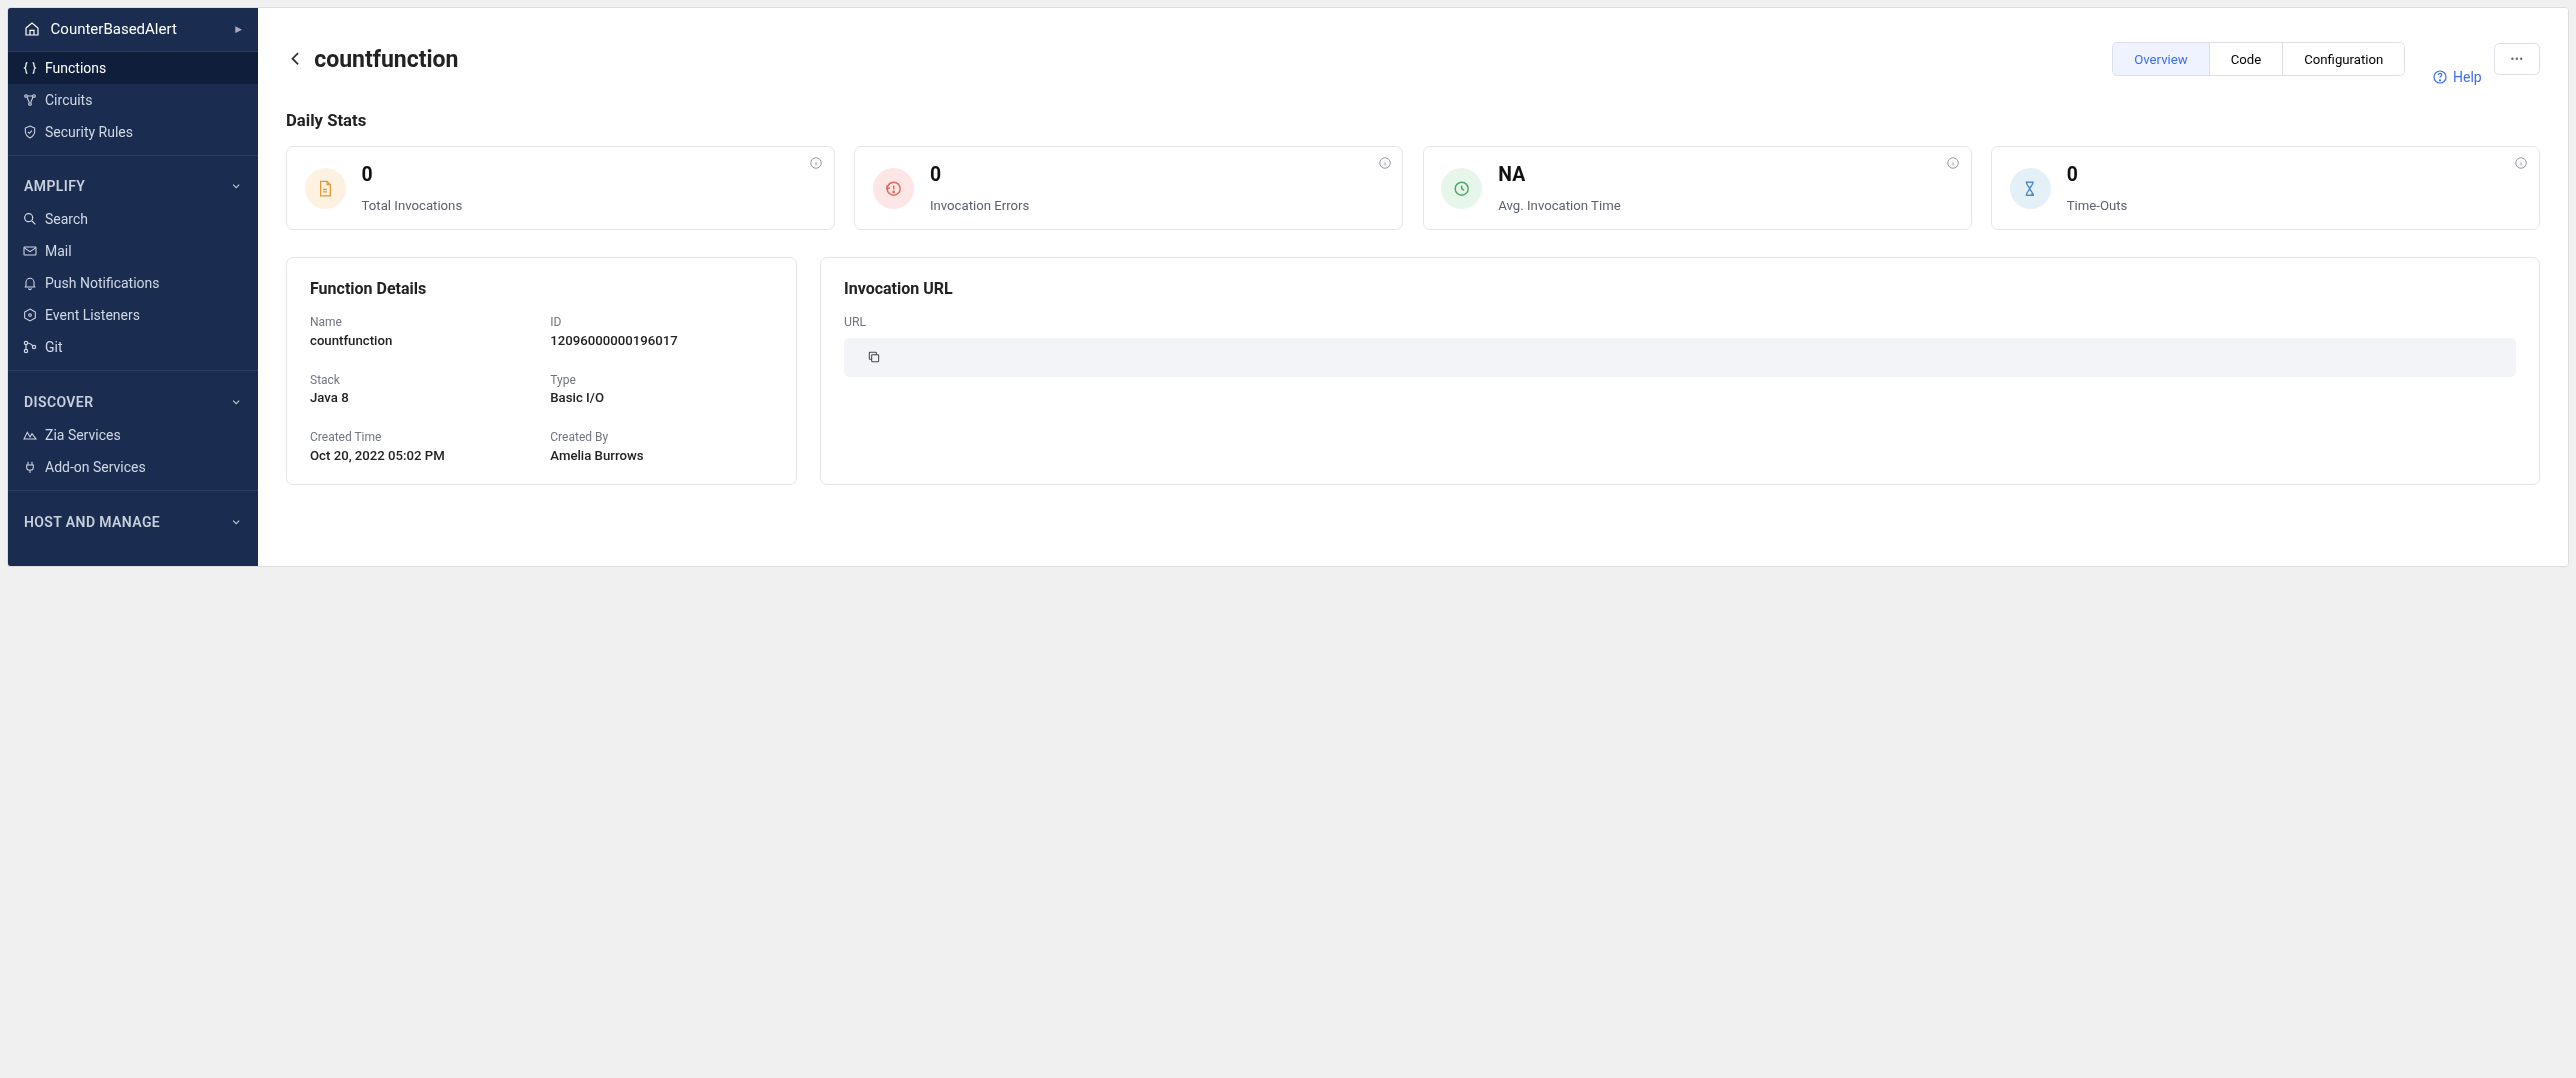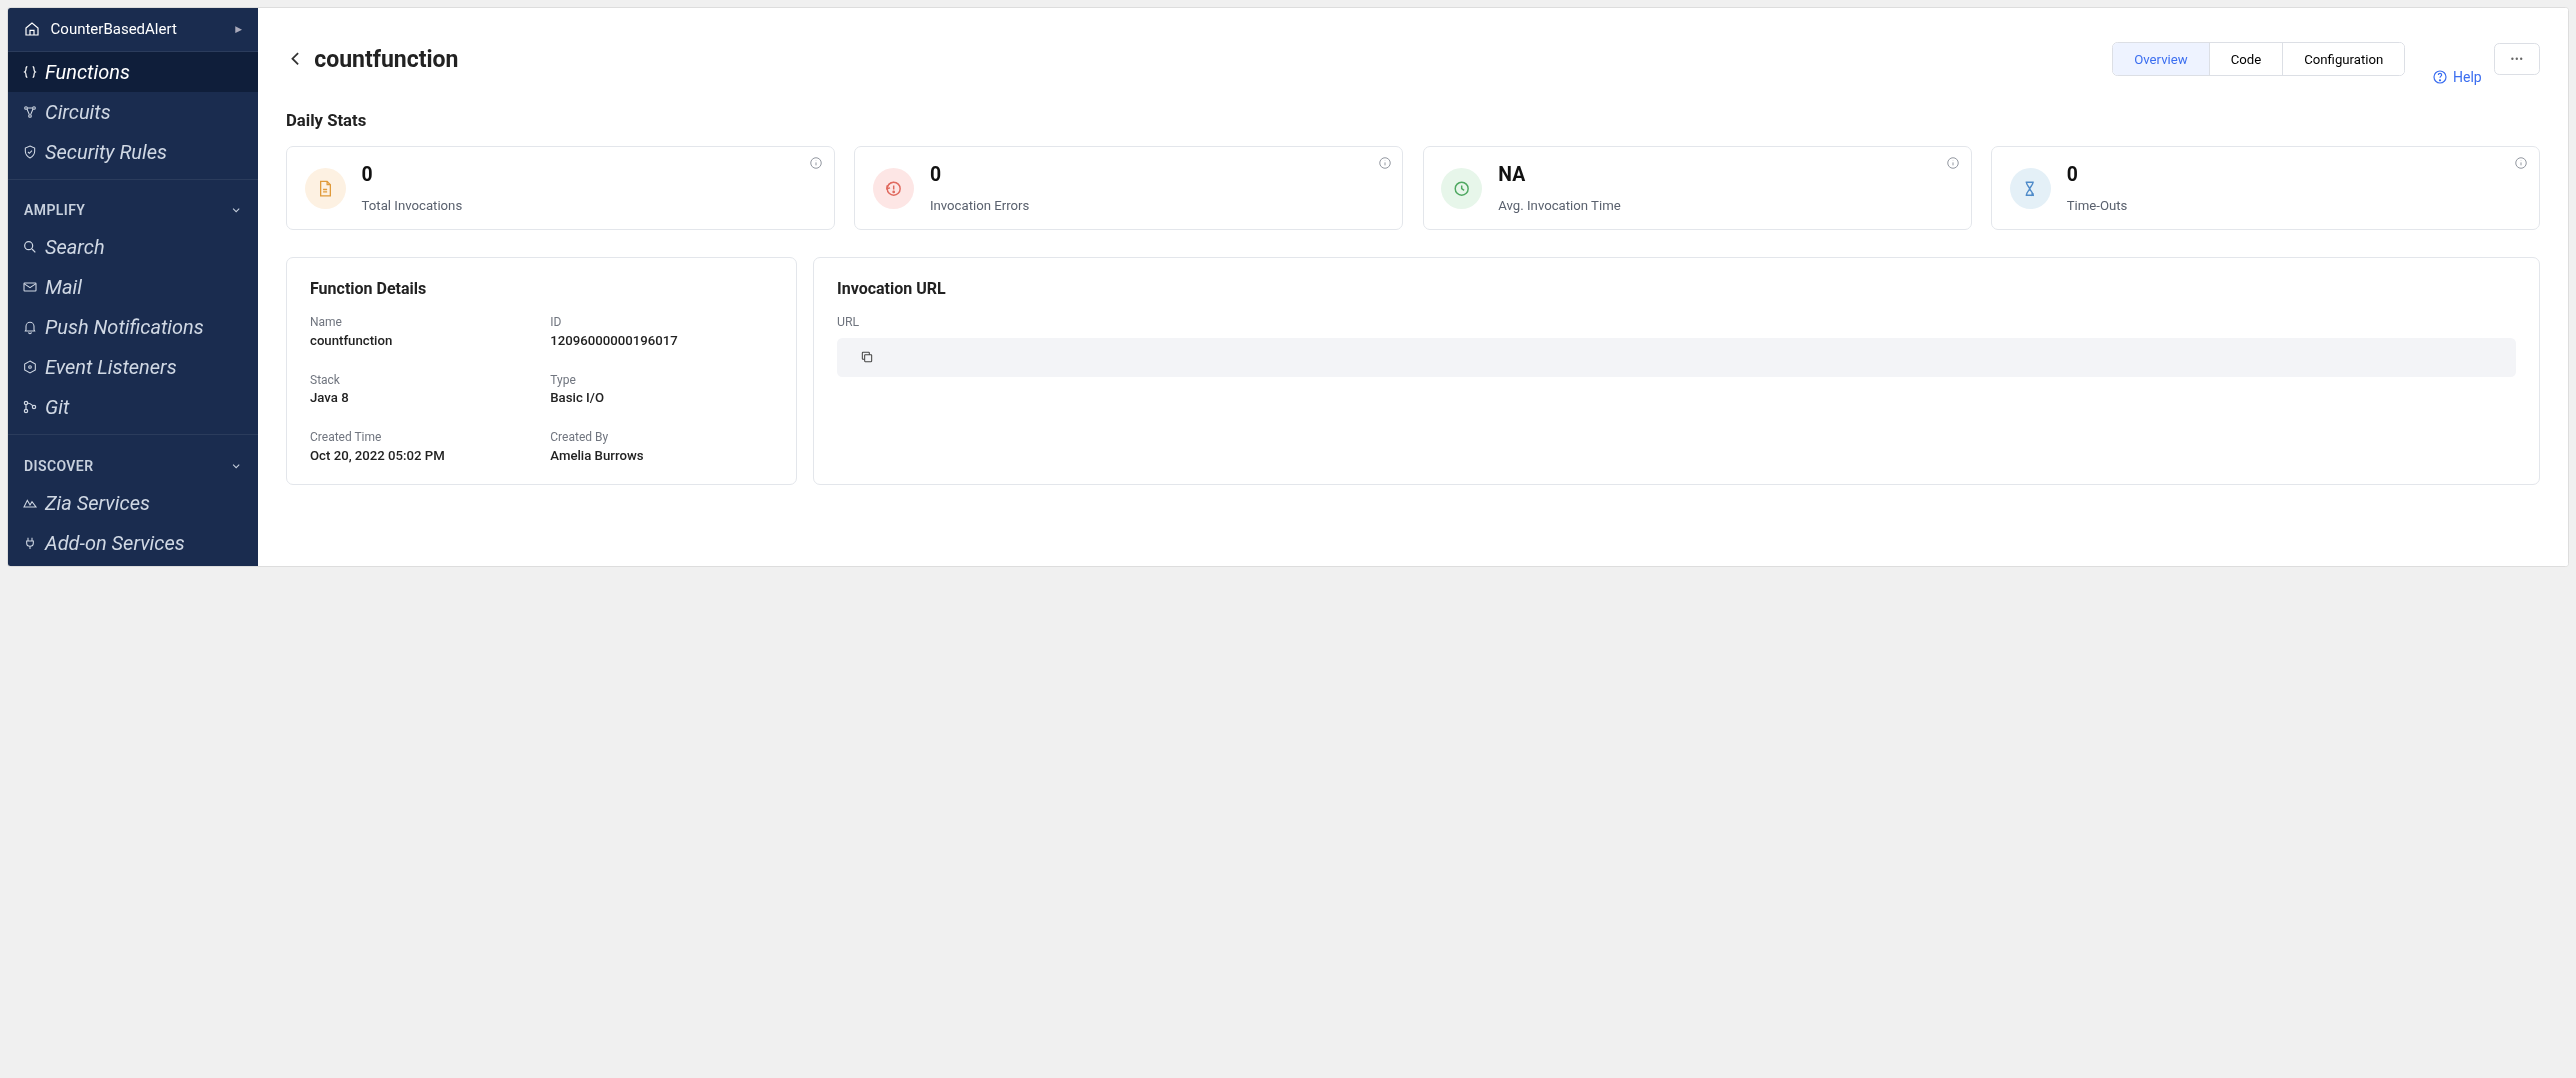--- a/index.html
+++ b/index.html
@@ -34,24 +34,23 @@
   color: #fff;
   cursor: pointer;
   border-bottom: 0.9px solid rgba(255,255,255,0.08);
 }
 .project-header .home-icon { width: 16px; height: 16px; margin-right: 10.6px; }
 .project-header .chev { margin-left: auto; font-size: 8.8px; color: #aab; }
 .nav-item {
   display: flex;
   align-items: center;
   padding: 8px 10px 8px 37px;
-  font-size: 20px;
+  font-size: 14px;
   cursor: pointer;
   position: relative;
-  font-style: italic;
 }
 .nav-item .nav-icon {
   position: absolute;
   left: 14px;
   width: 16px;
   height: 16px;
   display: flex;
   align-items: center;
   justify-content: center;
 }
@@ -131,21 +130,21 @@
 .stat-icon-wrap {
   width: 41px; height: 41px; border-radius: 50%;
   display: flex; align-items: center; justify-content: center;
 }
 .stat-icon-orange { background: #fdf1e2; }
 .stat-icon-red { background: #fde6e5; }
 .stat-icon-green { background: #e7f6ea; }
 .stat-icon-blue { background: #e4f0f7; }
 .stat-value { font-size: 19.4px; font-weight: 700; color: #111; }
 .stat-label { font-size: 13.2px; color: #5a616e; margin-top: 12px; }
-.panels-row { display: flex; gap: 16px; margin-top: 26.4px; }
+.panels-row { display: flex; gap: 23px; margin-top: 26.4px; }
 .panel {
   border: 0.9px solid #e3e6eb; border-radius: 7px; padding: 21px 23px;
 }
 .panel-left { flex: 0 0 511px; }
 .panel-right { flex: 1; }
 .panel-title { font-size: 16px; font-weight: 700; color: #222; margin-bottom: 17.6px; }
 .detail-grid { display: grid; grid-template-columns: 1fr 1fr; row-gap: 25px; column-gap: 17.6px; }
 .detail-label { font-size: 12px; color: #70757f; margin-bottom: 3.5px; }
 .detail-value { font-size: 13.2px; color: #222; font-weight: 500; }
 .url-label { font-size: 12.3px; color: #70757f; margin-bottom: 8.8px; }

